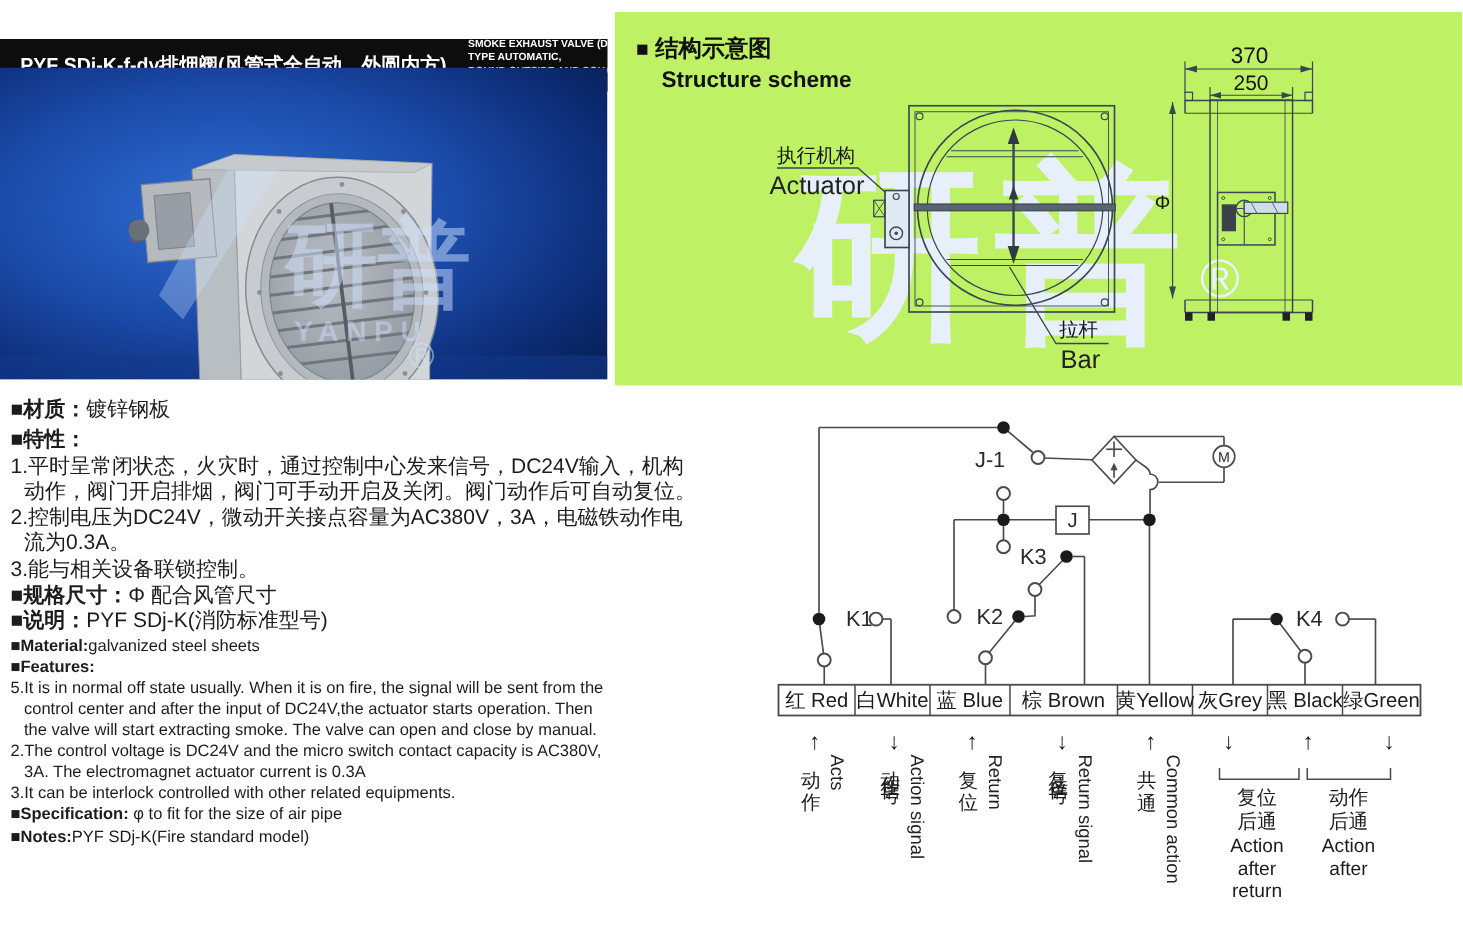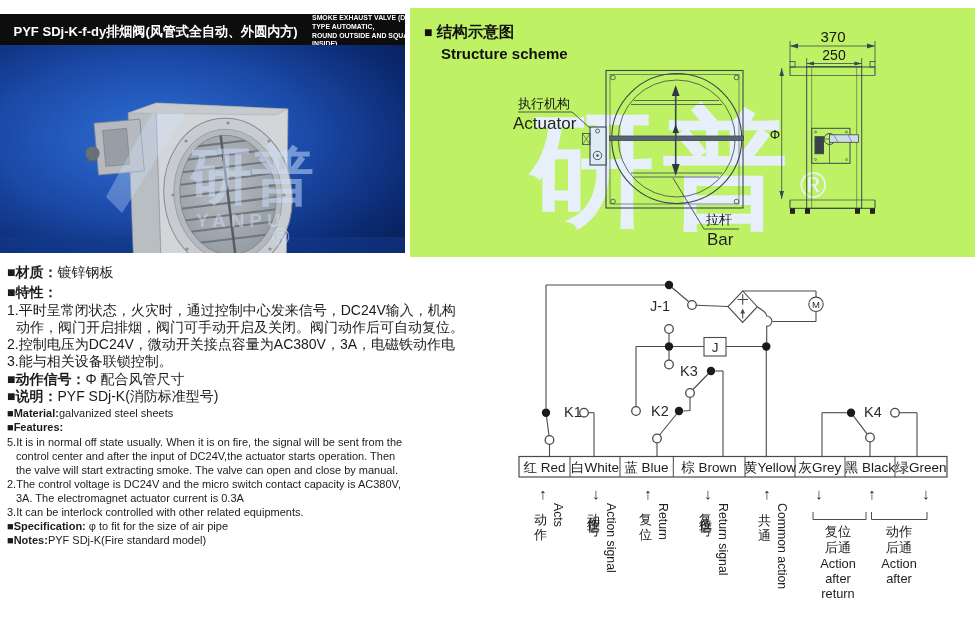--- a/index.html
+++ b/index.html
@@ -1,21 +1,21 @@
 <!DOCTYPE html>
 <html><head>
 <meta charset="utf-8">
 <style>
   html,body{margin:0;padding:0;background:#fff;}
   .page{position:relative;width:975px;height:624px;background:#ffffff;
         font-family:"Liberation Sans",sans-serif;color:#1c1c1c;overflow:hidden;}
 
   
   .photo-panel{position:absolute;left:0;top:10px;width:405px;height:243px;}
-  .photo-titlebar{position:absolute;left:0;top:4px;width:405px;height:35px;background:#0d0d0d;
+  .photo-titlebar{position:absolute;left:0;top:16px;width:405px;height:35px;background:#0d0d0d;
                   display:flex;align-items:center;}
   .ptitle-cn{color:#fff;font-weight:bold;font-size:13.6px;padding-left:14px;white-space:nowrap;
              transform:scaleX(.96);transform-origin:left center;}
   .ptitle-en{color:#fff;font-weight:bold;font-size:6.9px;line-height:8.6px;width:108px;
              margin-left:2px;flex:0 0 auto;}
   .photo-img{position:absolute;left:0;top:35px;width:405px;height:208px;}
 
   
   .structure-panel{position:absolute;left:410px;top:8px;width:565px;height:249px;background:#bef264;}
   .s-header{position:absolute;left:14px;top:14px;z-index:3;}
@@ -228,22 +228,23 @@
     </svg>
   </div>
 
   <div class="specs">
     <div class="cnblk">
       <div class="mb"><span class="b">■材质：</span><span>镀锌钢板</span></div>
       <div class="b">■特性：</div>
       <div>1.平时呈常闭状态，火灾时，通过控制中心发来信号，DC24V输入，机构</div>
       <div class="ind">动作，阀门开启排烟，阀门可手动开启及关闭。阀门动作后可自动复位。</div>
       <div>2.控制电压为DC24V，微动开关接点容量为AC380V，3A，电磁铁动作电</div>
+      <div class="ind">流为0.3A。</div>
       <div>3.能与相关设备联锁控制。</div>
-      <div><span class="b">■动作信号：</span><span>Φ 配合风管尺寸</span></div>
+      <div><span class="b">■规格尺寸：</span><span>Φ 配合风管尺寸</span></div>
       <div><span class="b">■说明：</span><span>PYF SDj-K(消防标准型号)</span></div>
     </div>
     <div class="enblk">
       <div><span class="b">■Material:</span><span>galvanized steel sheets</span></div>
       <div class="b">■Features:</div>
       <div>5.It is in normal off state usually. When it is on fire, the signal will be sent from the</div>
       <div class="ind">control center  and after the input of DC24V,the actuator starts  operation. Then</div>
       <div class="ind">the valve will start extracting smoke. The valve can open and  close by  manual.</div>
       <div>2.The control voltage is DC24V and the micro switch contact capacity is AC380V,</div>
       <div class="ind">3A. The electromagnet  actuator current is 0.3A</div>

